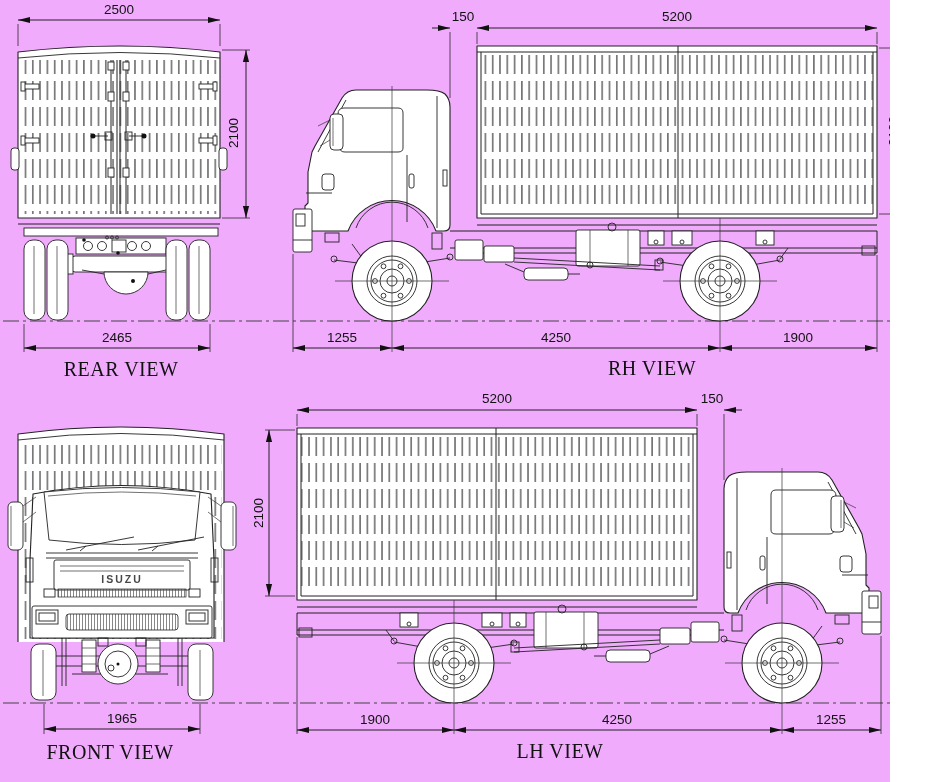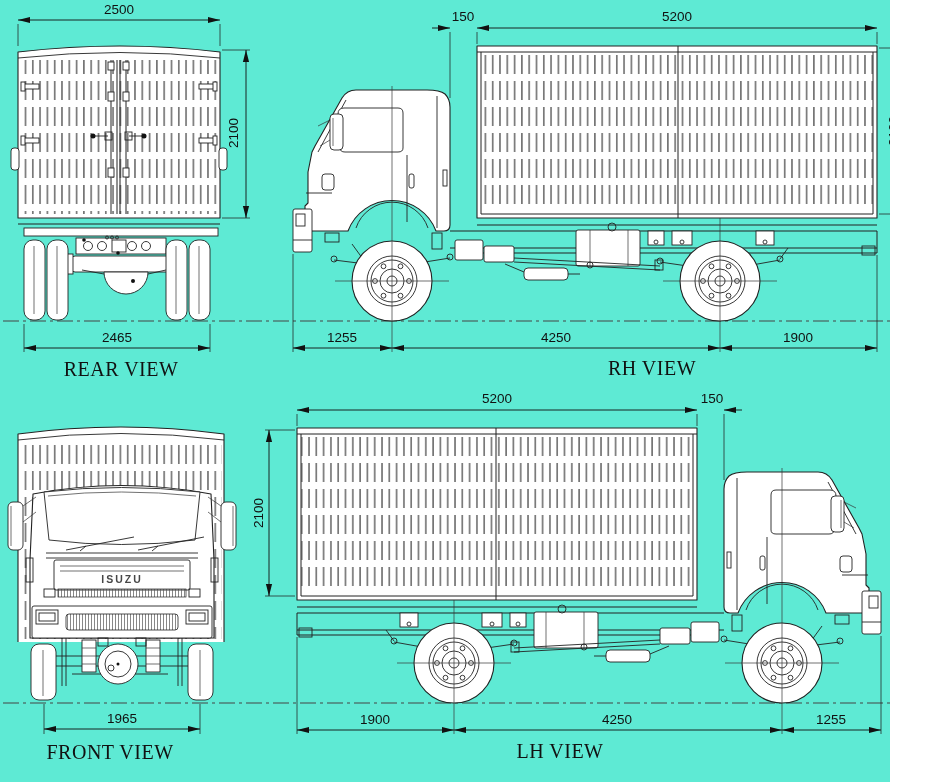--- a/index.html
+++ b/index.html
@@ -1,16 +1,16 @@
 <!DOCTYPE html>
 <html><head>
 <meta charset="utf-8">
 <style>
   html,body{margin:0;padding:0;background:#fff;}
-  .stage{position:relative;width:890px;height:782px;background:#5eead4;overflow:hidden;
+  .stage{position:relative;width:890px;height:782px;background:#f0abfc;overflow:hidden;
          font-family:"Liberation Sans",sans-serif;}
   svg{display:block;}
   .outline{fill:#fff;stroke:#222;stroke-width:1.1;stroke-linejoin:round;}
   .ln{fill:none;stroke:#222;stroke-width:1;}
   .thin{fill:none;stroke:#333;stroke-width:.7;}
   .det{fill:#fff;stroke:#222;stroke-width:.9;}
   .detn{fill:none;stroke:#222;stroke-width:.9;}
   .dim{stroke:#111;stroke-width:.9;fill:none;marker-start:url(#arr);marker-end:url(#arr);}
   .dim1{stroke:#111;stroke-width:.9;fill:none;marker-end:url(#arr);}
   .ext{stroke:#222;stroke-width:.75;fill:none;}

